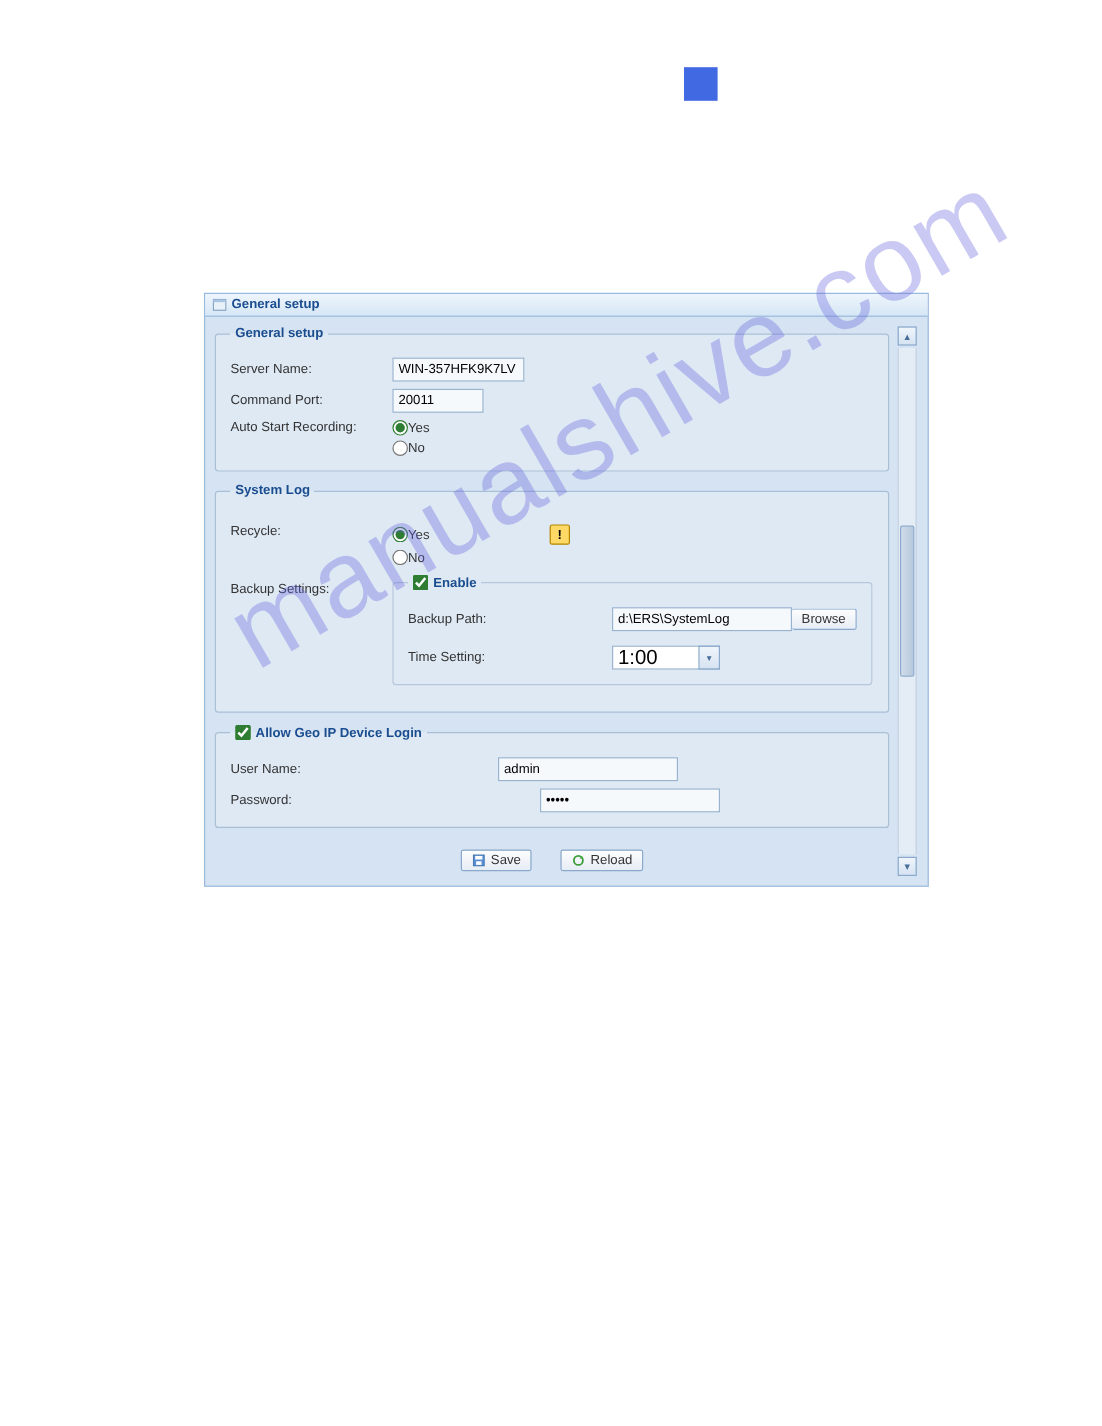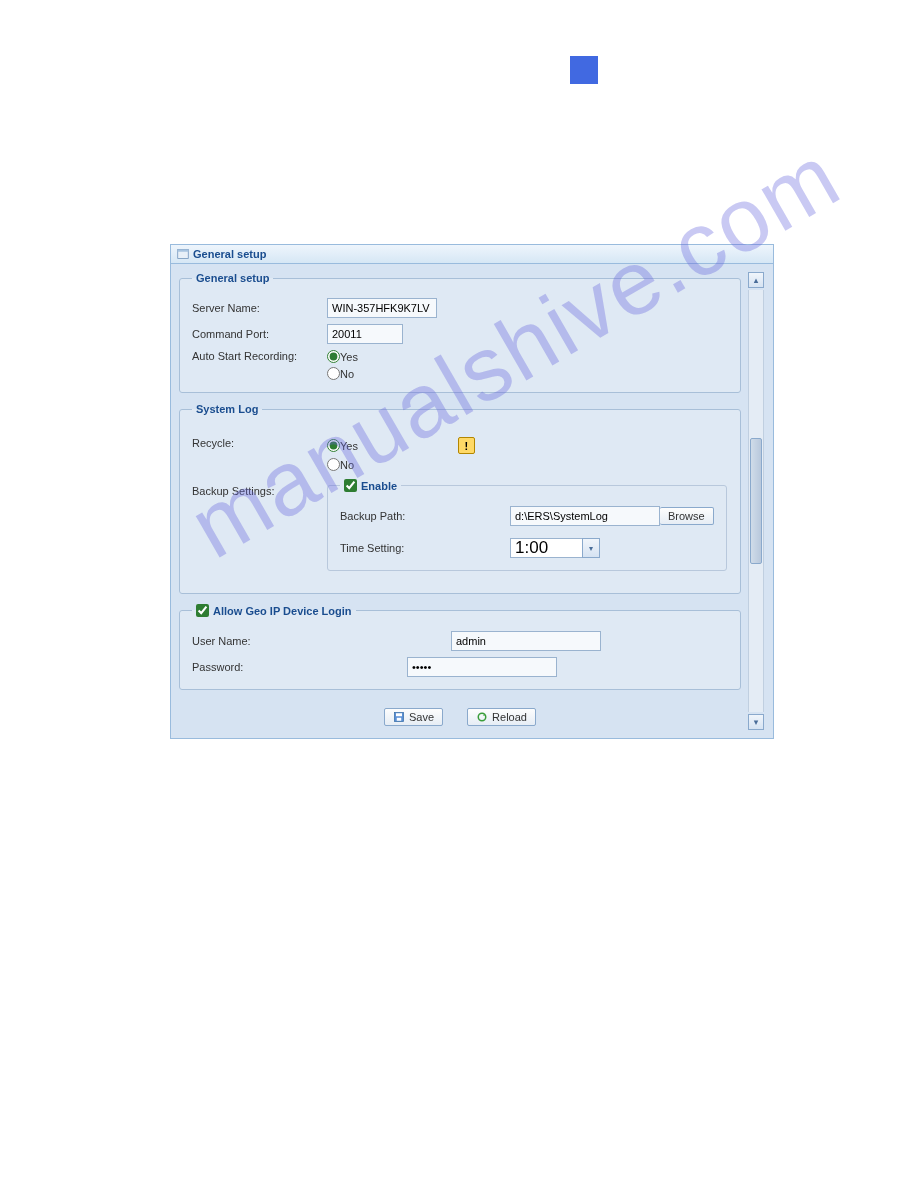--- a/index.html
+++ b/index.html
@@ -344,25 +344,25 @@
       </fieldset>
 
       <fieldset>
         <legend>
           <label class="checkbox-wrap">
             <input type="checkbox" checked="" style="">
             <span style="color:#1a4d8f;font-weight:bold;">Allow Geo IP Device Login</span>
           </label>
         </legend>
         <div class="form-row">
-          <span class="form-label" style="width:259px;">User Name:</span>
+          <span class="form-label" style="width:223px;">User Name:</span>
           <input class="text-input w150" type="text" value="admin" style="">
         </div>
         <div class="form-row">
-          <span class="form-label" style="width:215px;">Password:</span>
+          <span class="form-label" style="width:258px;">Password:</span>
           <input class="text-input w150" type="text" value="•••••" style="">
         </div>
       </fieldset>
 
       <div class="button-row">
         <button class="btn">
           <svg viewBox="0 0 16 16">
               <rect x="2" y="2" width="12" height="12" fill="#5a8fd6" stroke="#3a6fa6"></rect>
               <rect x="4" y="3" width="8" height="4" fill="#fff"></rect>
               <rect x="5" y="9" width="6" height="4" fill="#fff"></rect>

